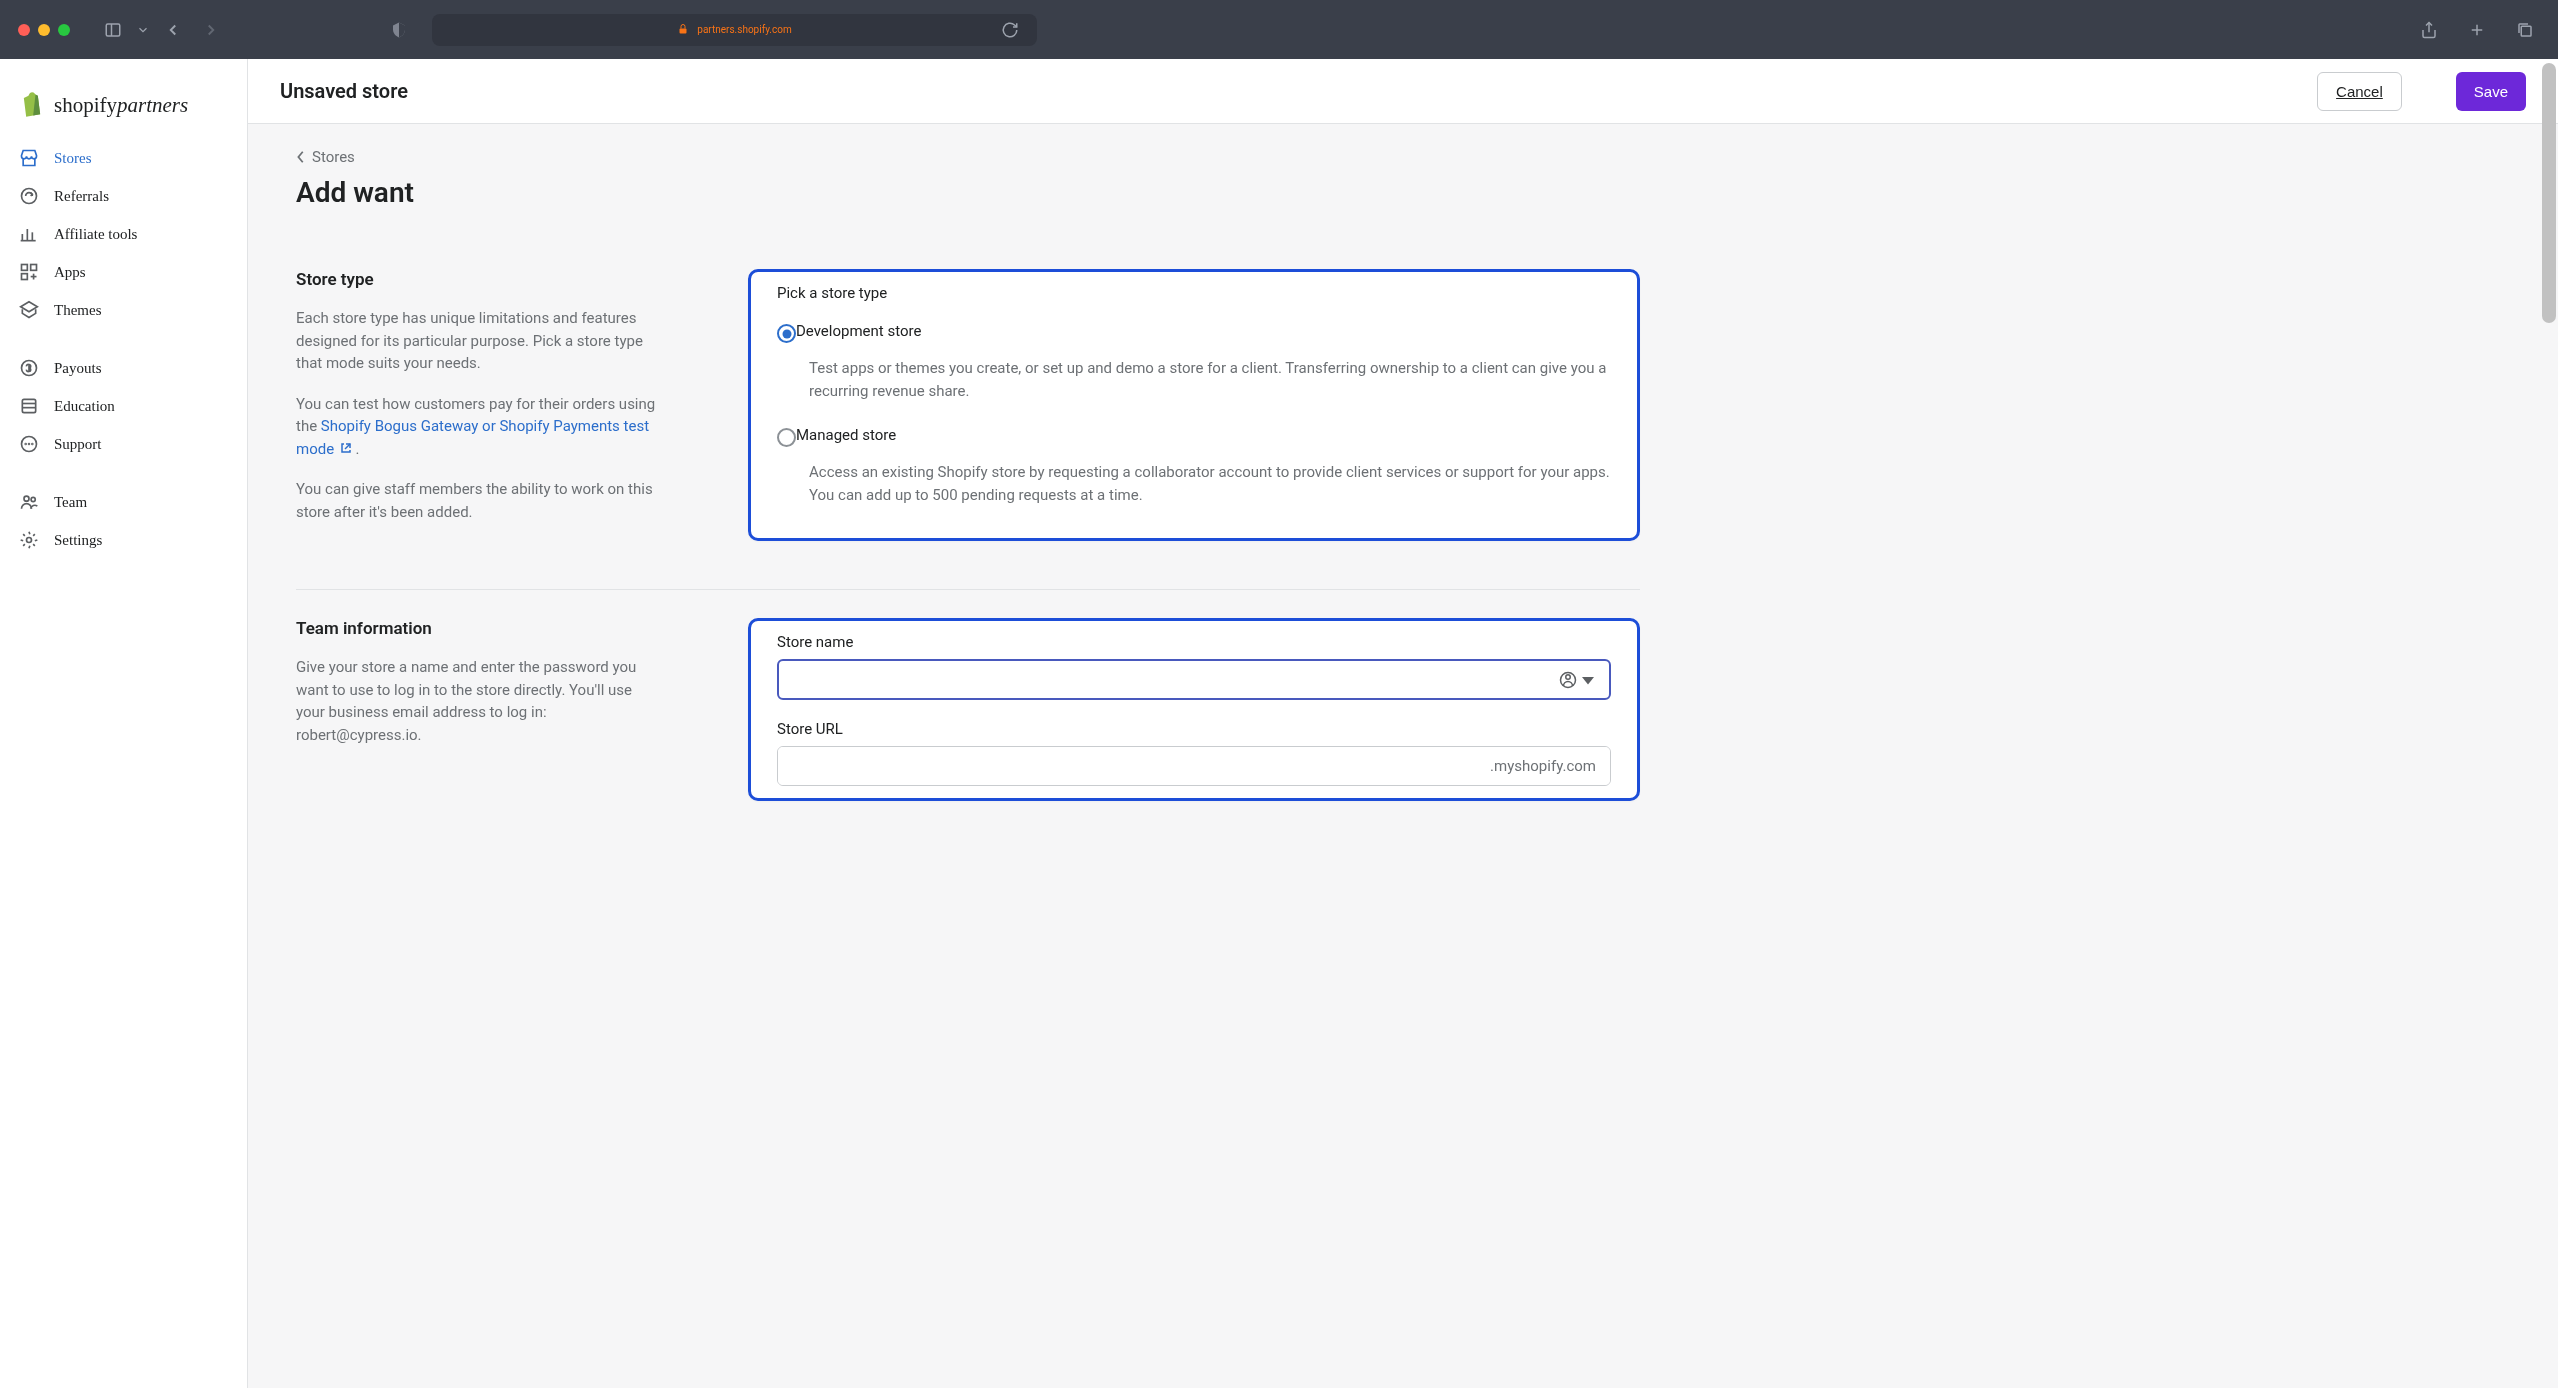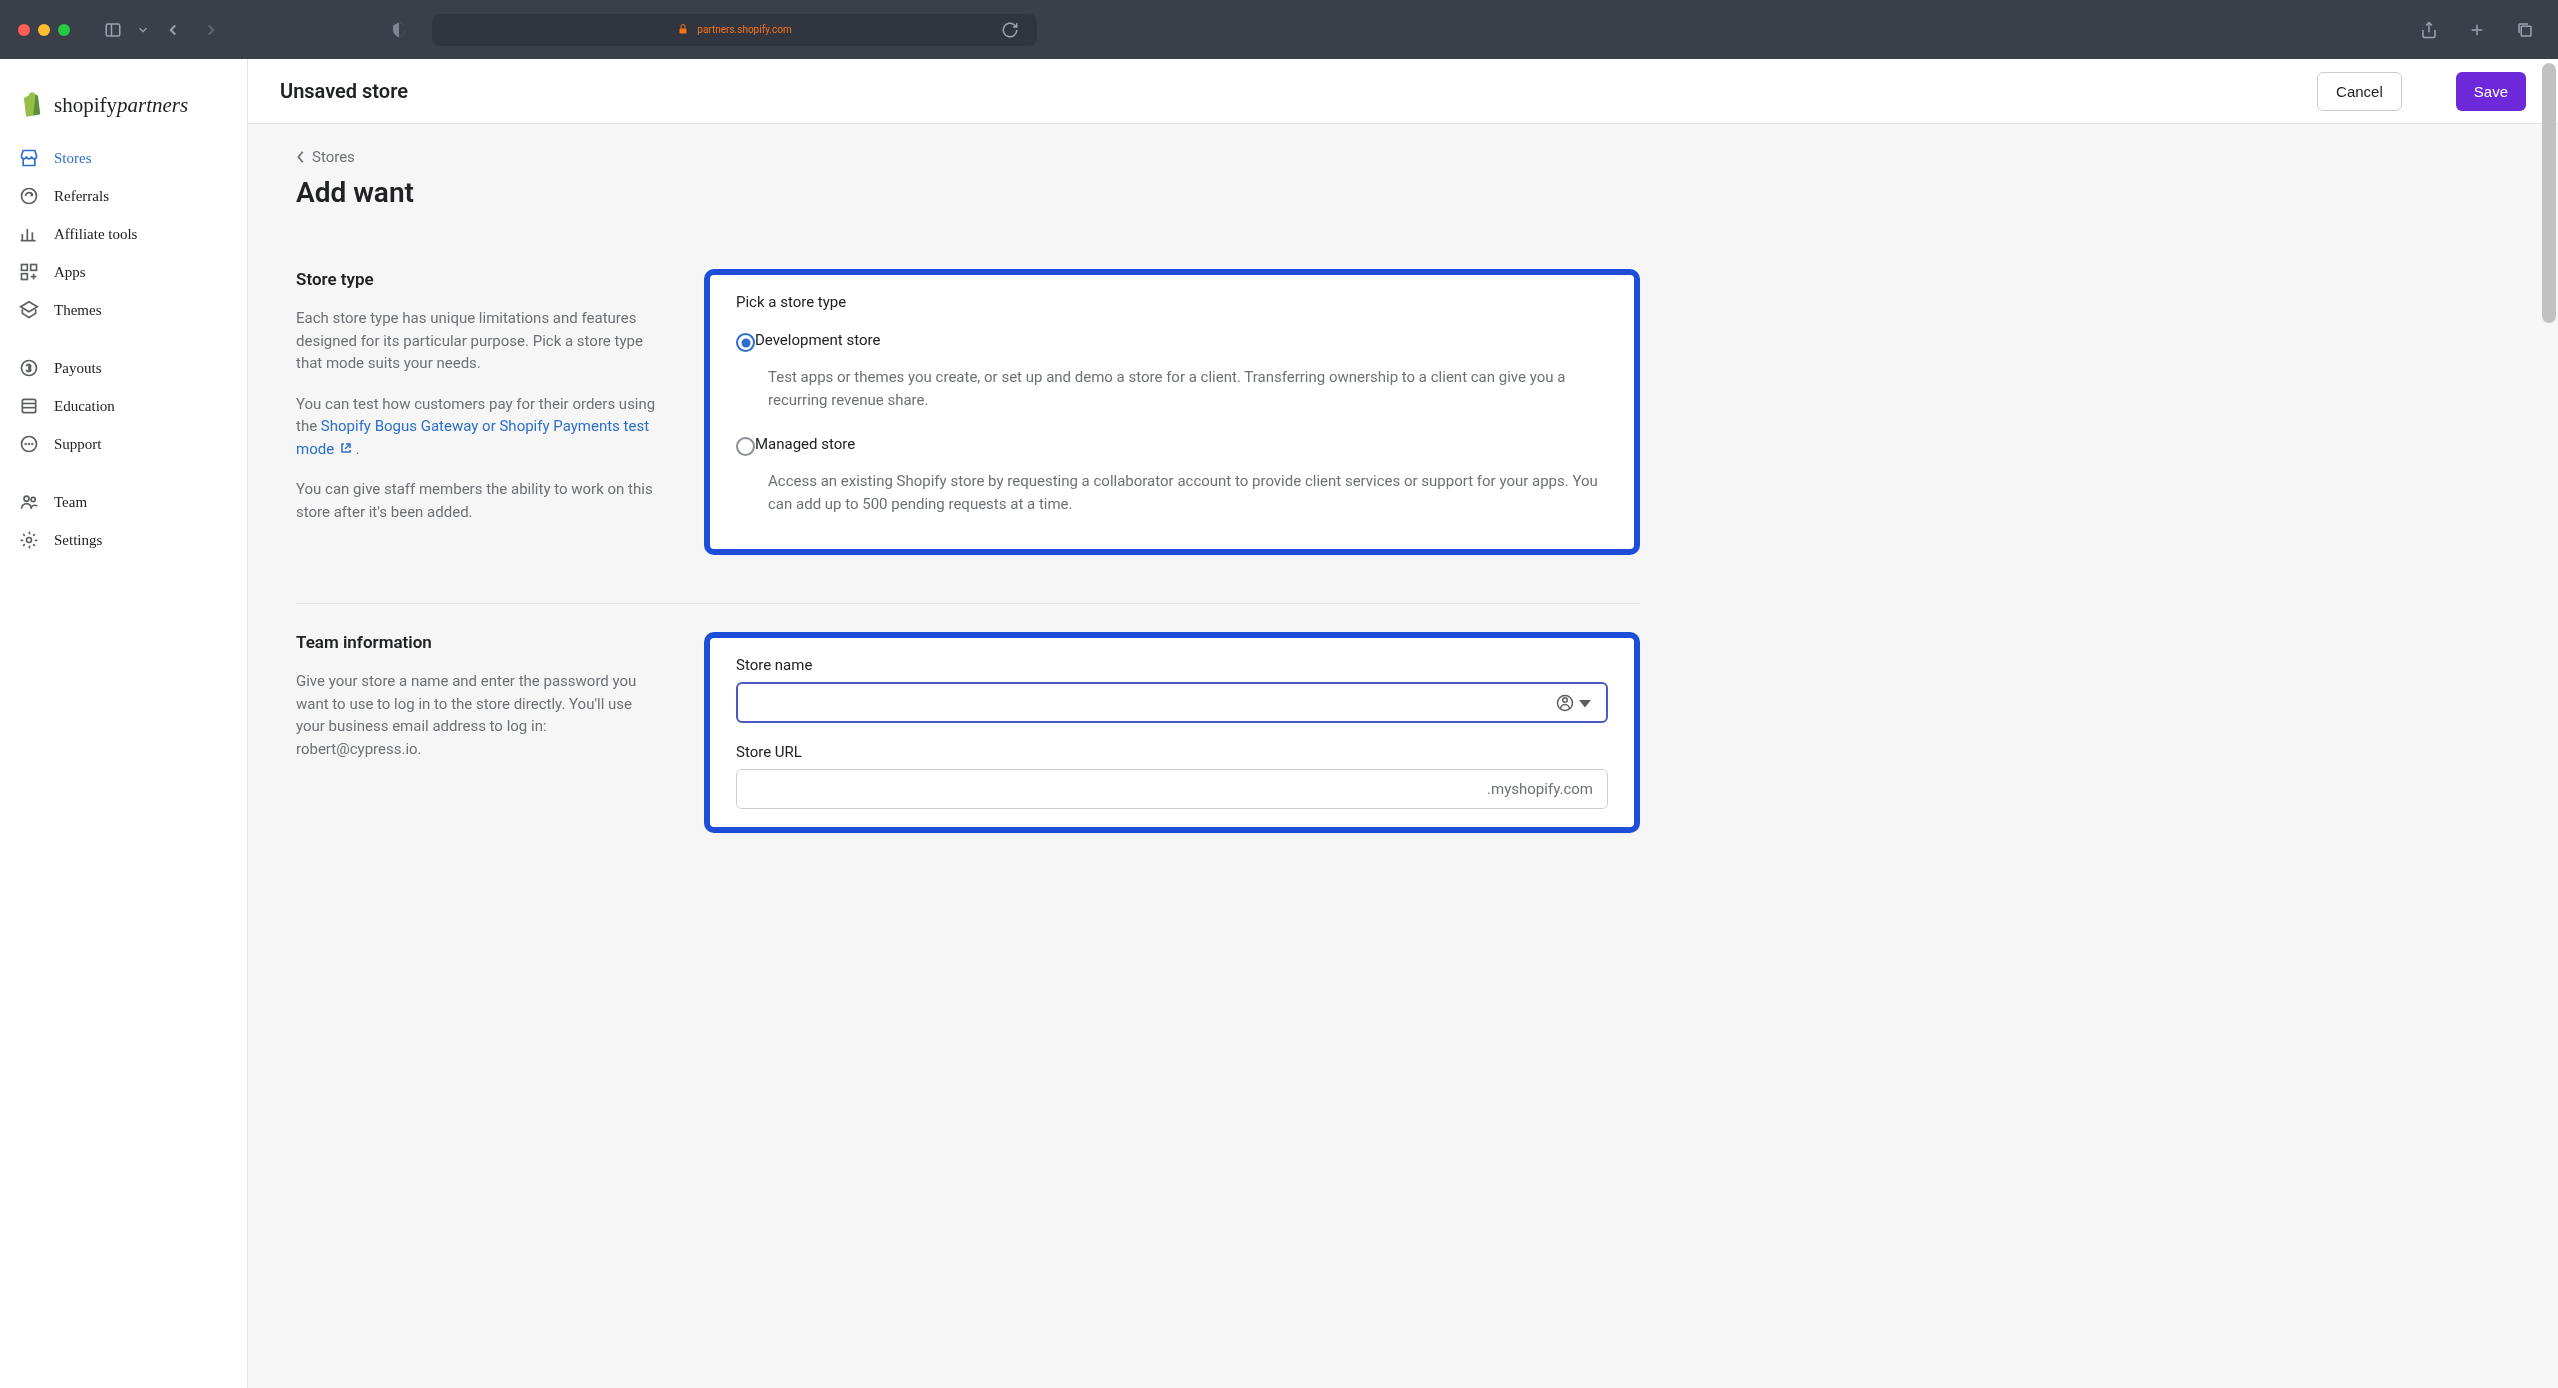--- a/index.html
+++ b/index.html
@@ -36,37 +36,37 @@
 .nav-item.active .nav-icon { color: #2c6ecb; }
 .nav-icon { width: 22px; height: 22px; color: #5c5f62; display: flex; align-items: center; justify-content: center; }
 .nav-icon svg { width: 20px; height: 20px; }
 
 
 .main { flex: 1; overflow-y: auto; position: relative; }
 .topbar { background: #fff; border-bottom: 1px solid #e1e3e5; height: 65px; display: flex; align-items: center; padding: 4px 32px; justify-content: space-between; }
 .topbar-title { font-size: 20px; font-weight: 600; }
 .topbar-actions { display: flex; gap: 10px; }
 .btn { padding: 10px 18px; border-radius: 6px; font-size: 15px; font-weight: 500; cursor: pointer; border: none; }
-.btn-secondary { background: #fff; border: 1px solid #c9cccf; color: #202223; }
+.btn-secondary { background: #fff; border: 1px solid #c9cccf; color: #202223; text-decoration: underline; }
 .btn-primary { background: #6d28d9; color: #fff; margin-left: 44px; }
 
 .content { padding: 24px 48px 60px; max-width: 1440px; }
 .breadcrumb { display: inline-flex; align-items: center; gap: 6px; color: #6d7175; font-size: 15px; margin-bottom: 10px; cursor: pointer; }
 .breadcrumb svg { width: 10px; height: 14px; }
 .page-title { font-size: 28px; font-weight: 600; margin-bottom: 32px; }
 
 .section { display: flex; gap: 48px; padding: 28px 0; }
 .section + .section { border-top: 1px solid #e1e3e5; margin-top: 20px; }
 .section-info { width: 360px; flex-shrink: 0; }
 .section-info h2 { font-size: 17px; font-weight: 600; margin-bottom: 18px; }
 .section-info p { font-size: 15px; color: #6d7175; line-height: 1.5; margin-bottom: 18px; }
 .section-info a { color: #2c6ecb; text-decoration: none; }
 .ext-icon { display: inline-block; width: 12px; height: 12px; margin-left: 2px; }
 
-.card { background: #fff; border: 6px solid #1d4ed8; border-radius: 10px; padding: 18px 26px; flex: 1; box-shadow: 0 1px 2px rgba(0,0,0,0.03); }
+.card { background: #fff; border: 3px solid #1d4ed8; border-radius: 10px; padding: 12px 26px; flex: 1; box-shadow: 0 1px 2px rgba(0,0,0,0.03); margin-left: 44px; }
 .card-heading { font-size: 15px; font-weight: 400; color: #202223; margin-bottom: 16px; }
 
 .radio-group { display: flex; flex-direction: column; gap: 4px; }
 .radio-option { display: flex; align-items: flex-start; padding: 4px 0; cursor: pointer; }
 .radio-circle { width: 19px; height: 19px; border: 2px solid #8c9196; border-radius: 50%; flex-shrink: 0; margin-top: 2px; position: relative; }
 .radio-circle.checked { border-color: #2c6ecb; }
 .radio-circle.checked::after { content: ''; position: absolute; width: 9px; height: 9px; background: #2c6ecb; border-radius: 50%; top: 50%; left: 50%; transform: translate(-50%, -50%); }
 .radio-label { font-size: 15px; }
 .radio-desc { font-size: 15px; color: #6d7175; line-height: 1.5; margin: 6px 0 16px 32px; }
 

